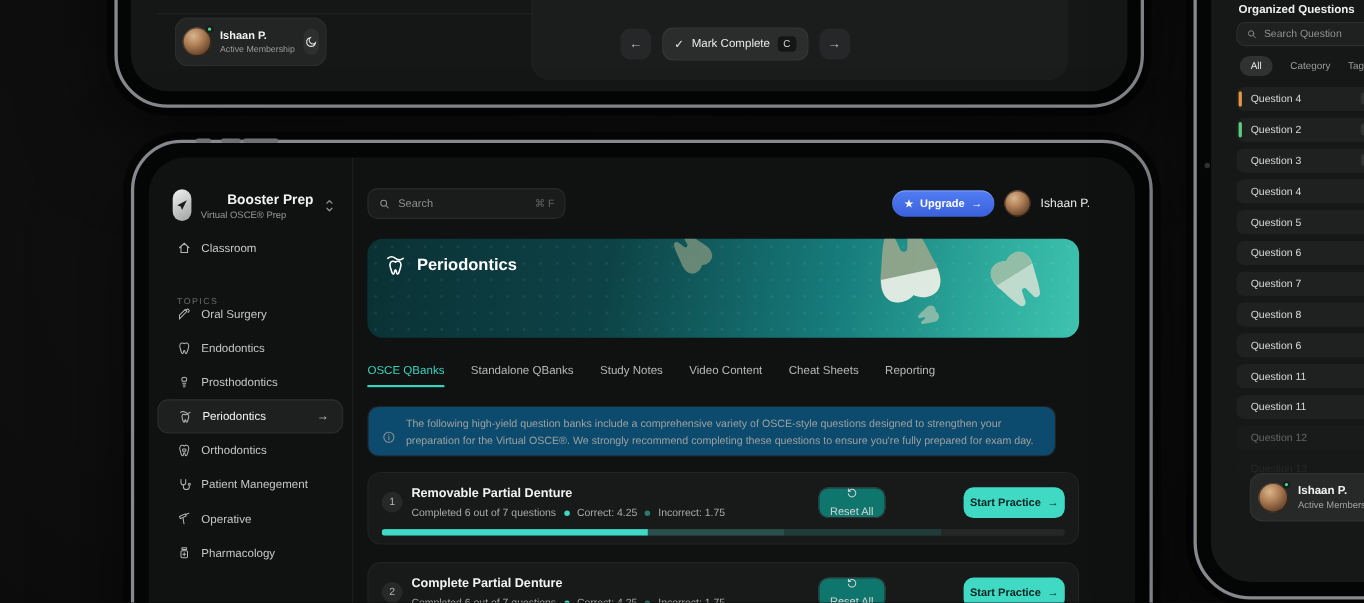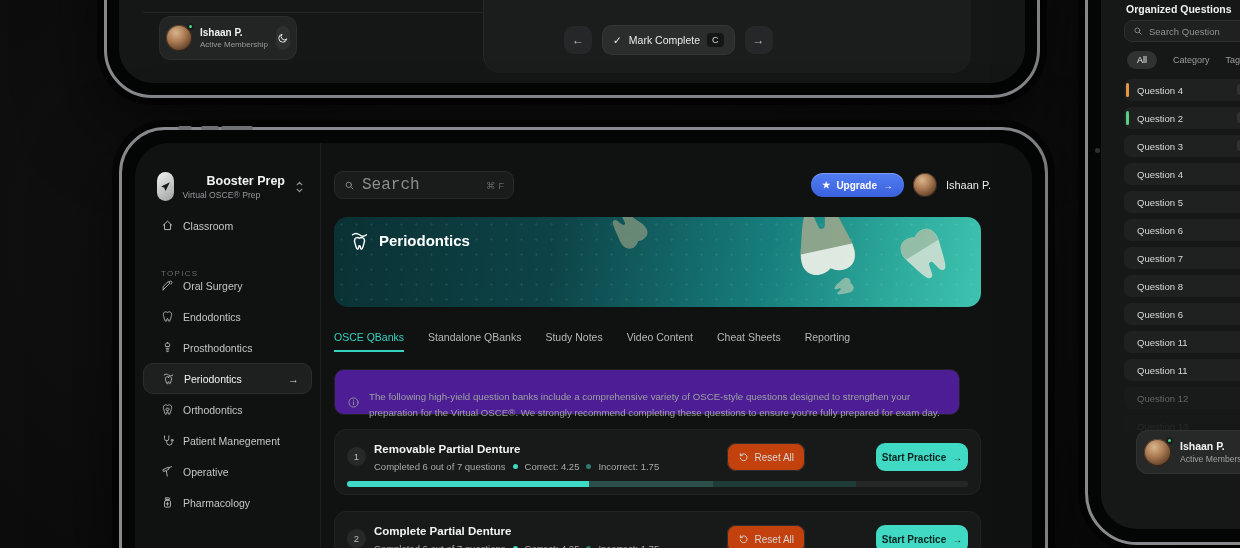--- a/index.html
+++ b/index.html
@@ -67,21 +67,21 @@
   .topic .icon, .side-item .icon { color:#b4b8b6; }
   .topic.active { margin:0 8px; padding-left:18px; background:#1d201f; border:1px solid #2b2e2c;
                   border-radius:10px; color:#f4f4f4; }
   .topic.active .t-arrow { margin-left:auto; margin-right:12px; color:#d6d8d7; font-size:11px; }
 
   .main-col { position:absolute; left:199px; top:0; width:647px; }
   .topbar { position:absolute; top:28px; left:0; right:-10px; height:28px; display:flex; align-items:center; }
   .search-box { width:180px; height:28px; background:#1a1c1b; border:1px solid #282a29; border-radius:9px;
                 display:flex; align-items:center; padding:0 9px; gap:7px; color:#8a8f8d; }
   .search-box input { flex:1; min-width:0; background:transparent; border:none; outline:none; color:#cfd2d0;
-                      font-size:16px; font-family:Liberation Mono, monospace; }
+                      font-size:10px; font-family:Liberation Sans, sans-serif; }
   .search-box input::placeholder { color:#8a8f8d; }
   .kbd-hint { font-size:9.5px; color:#5f6462; white-space:nowrap; }
   .topbar-right { margin-left:auto; display:flex; align-items:center; gap:9px; }
   .upgrade-btn { height:24px; border-radius:13px; padding:0 11px; display:flex; align-items:center; gap:6px;
                  background:linear-gradient(180deg,#517df2,#3b61dd); color:#fff; font-size:10px; font-weight:bold;
                  box-shadow:inset 0 1px 0 rgba(255,255,255,.25); }
   .upgrade-btn .star { font-size:9px; }
   .upgrade-btn .arr { font-weight:normal; font-size:10px; }
   .topbar-right .avatar { width:24px; height:24px; }
   .topbar-user { font-size:11px; color:#ececec; }
@@ -94,37 +94,37 @@
   .banner-head { position:absolute; left:15px; top:13px; display:flex; align-items:center; gap:9px; color:#fff; }
   .banner-title { font-size:15px; font-weight:bold; color:#fff; }
   .banner-desc { position:absolute; left:15px; top:44px; width:348px; font-size:9.6px; line-height:1.95;
                  color:rgba(236,250,248,.93); }
   .b-tooth { position:absolute; }
 
   .tabs { position:absolute; top:188px; left:0; display:flex; gap:24px; }
   .tab { font-size:10.5px; color:#b6b9b7; padding-bottom:7px; white-space:nowrap; }
   .tab.active { color:#35d3bf; border-bottom:2px solid #35d3bf; }
 
-  .note-card { position:absolute; top:226px; left:0; width:626px; height:46px; background:#4c1d95;
-               border:1px solid #212322; border-radius:10px; display:flex; padding:19px 12px 0 12px; gap:9px; }
+  .note-card { position:absolute; top:226px; left:0; width:626px; height:46px; background:#0c4a6e;
+               border:1px solid #212322; border-radius:10px; display:flex; padding:8px 12px 0 12px; gap:9px; }
   .note-card .icon { color:#8d918f; margin-top:2px; }
   .note-text { font-size:9.7px; line-height:1.65; color:#9da19f; }
 
   .qcard { position:absolute; left:0; width:647px; height:66px; background:#181a19; border:1px solid #212322;
            border-radius:12px; }
   .qcard.one { top:286px; } .qcard.two { top:368px; }
   .q-num { position:absolute; left:12px; top:17px; width:19px; height:19px; border-radius:50%; background:#272928;
            color:#b7bab8; font-size:9.5px; display:flex; align-items:center; justify-content:center; }
   .q-title { position:absolute; left:39px; top:13px; font-size:11.5px; font-weight:bold; color:#f3f3f3; }
   .q-meta { position:absolute; left:39px; top:31px; display:flex; align-items:center; gap:7px;
             font-size:9.5px; color:#a7aba8; white-space:nowrap; }
   .meta-dot { width:5px; height:5px; border-radius:50%; }
-  .reset-btn { position:absolute; right:175px; top:13px; height:28px; border-radius:9px; background:#c2410c;
+  .reset-btn { position:absolute; right:175px; top:13px; height:28px; border-radius:9px; background:#0f766e;
                color:#d6d6d6; font-size:10px; display:flex; align-items:center; gap:6px; padding:0 11px;
-               box-shadow:inset 0 0 0 1px #2d2f2e; }
+               box-shadow:inset 0 0 0 1px #2d2f2e;flex-direction:column; }
   .start-btn { position:absolute; right:12px; top:13px; width:92px; height:28px; border-radius:9px; background:#3fd9c4;
                color:#0a241f; font-size:10px; font-weight:bold; display:flex; align-items:center;
                justify-content:center; gap:6px; }
   .progress { position:absolute; left:12px; right:12px; bottom:7px; height:6px; border-radius:3px; overflow:hidden;
               display:flex; background:#242726; }
   .progress span { height:100%; }
 
   
   .r-title { position:absolute; left:25px; top:57px; font-size:10.5px; font-weight:bold; color:#f0f0f0; }
   .r-search { position:absolute; left:23px; top:74px; width:148px; height:22px; background:#1f2120;

